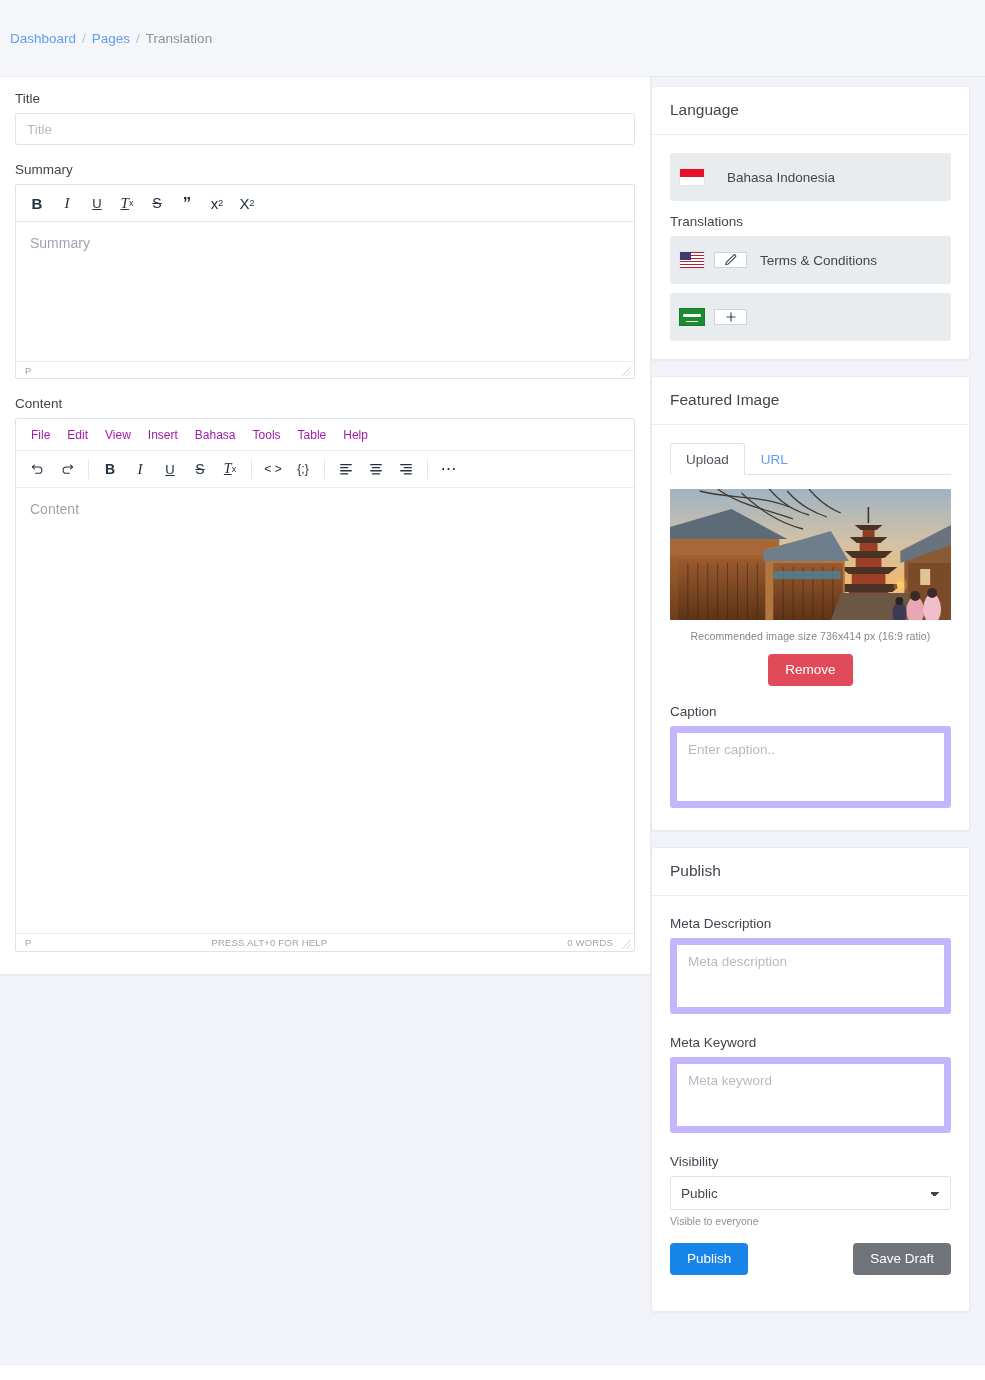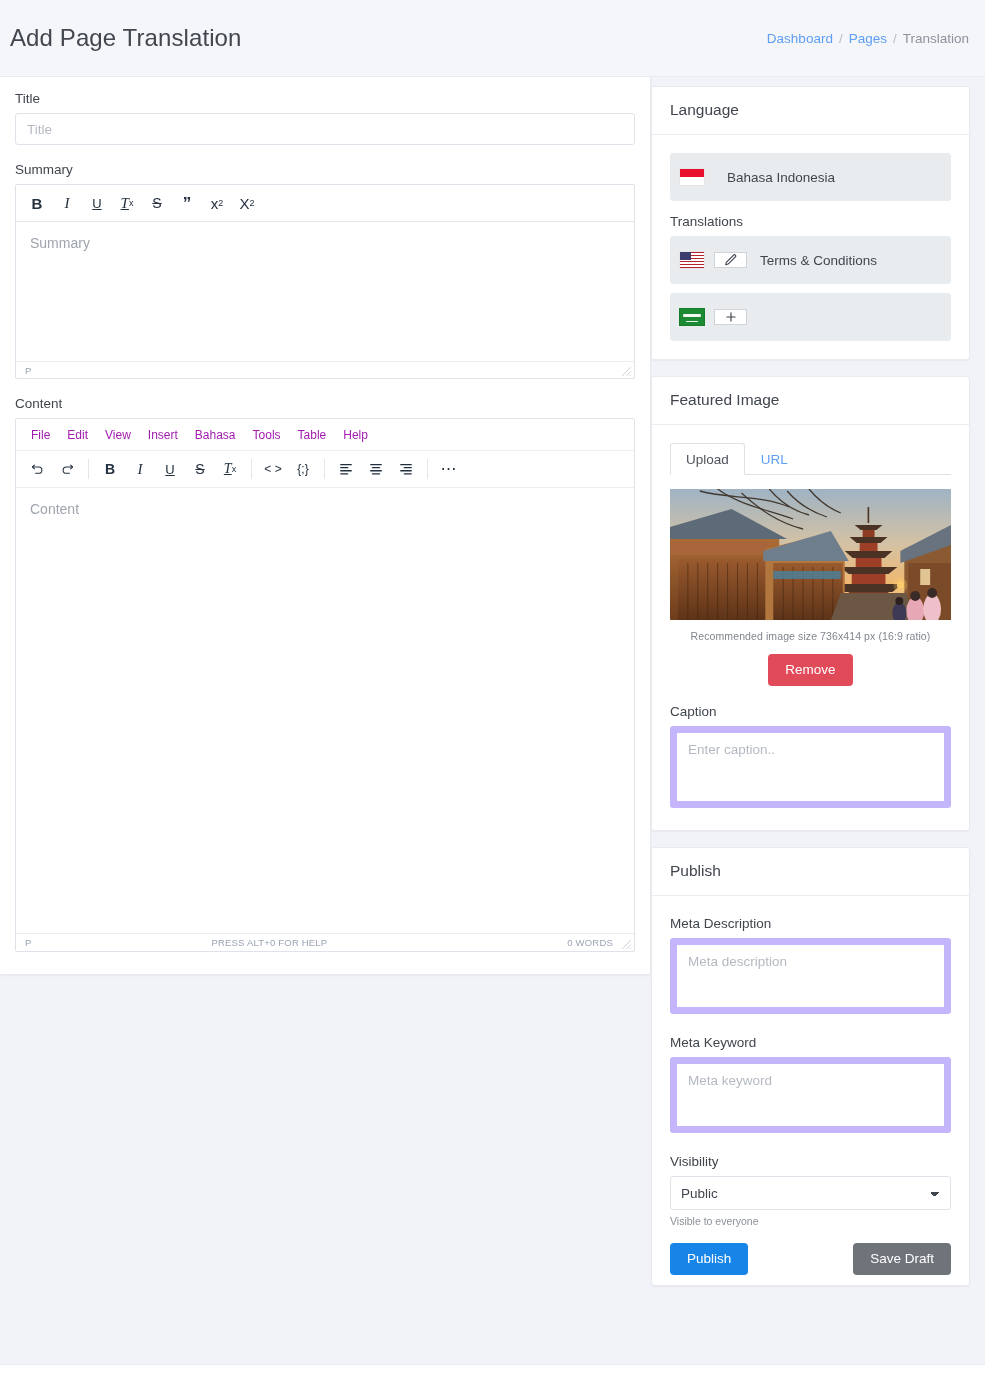--- a/index.html
+++ b/index.html
@@ -392,21 +392,20 @@
     border-top: 1px solid #e7eaf0;
   }
   .body-wrap { position: relative; min-height: 1380px; }
 </style>
 </head>
 <body>
 
 <div class="body-wrap">
 
   <div class="page-header">
-    <div class="page-title">Add Page Translation</div>
     <div class="breadcrumb">
       <a href="#">Dashboard</a>
       <span class="sep">/</span>
       <a href="#">Pages</a>
       <span class="sep">/</span>
       <span class="current">Translation</span>
     </div>
   </div>
 
   <div class="layout">
@@ -660,21 +659,21 @@
           </div>
 
           <label class="field-label" style="margin-top:18px;">Caption</label>
           <textarea class="textarea" rows="3" style="height: 82px;" placeholder="Enter caption.."></textarea>
 
         </div>
       </div>
 
       <div class="card" style="margin-top:16px;">
         <div class="card-header">Publish</div>
-        <div class="card-body" style="padding-top:20px;padding-bottom:10px;">
+        <div class="card-body" style="padding-top:20px;padding-bottom:36px;">
 
           <label class="field-label">Meta Description</label>
           <textarea class="textarea" rows="3" style="height: 76px;" placeholder="Meta description"></textarea>
 
           <label class="field-label gap">Meta Keyword</label>
           <textarea class="textarea" rows="3" style="height: 76px;" placeholder="Meta keyword"></textarea>
 
           <label class="field-label gap">Visibility</label>
           <select class="select">
             <option>Public</option>

